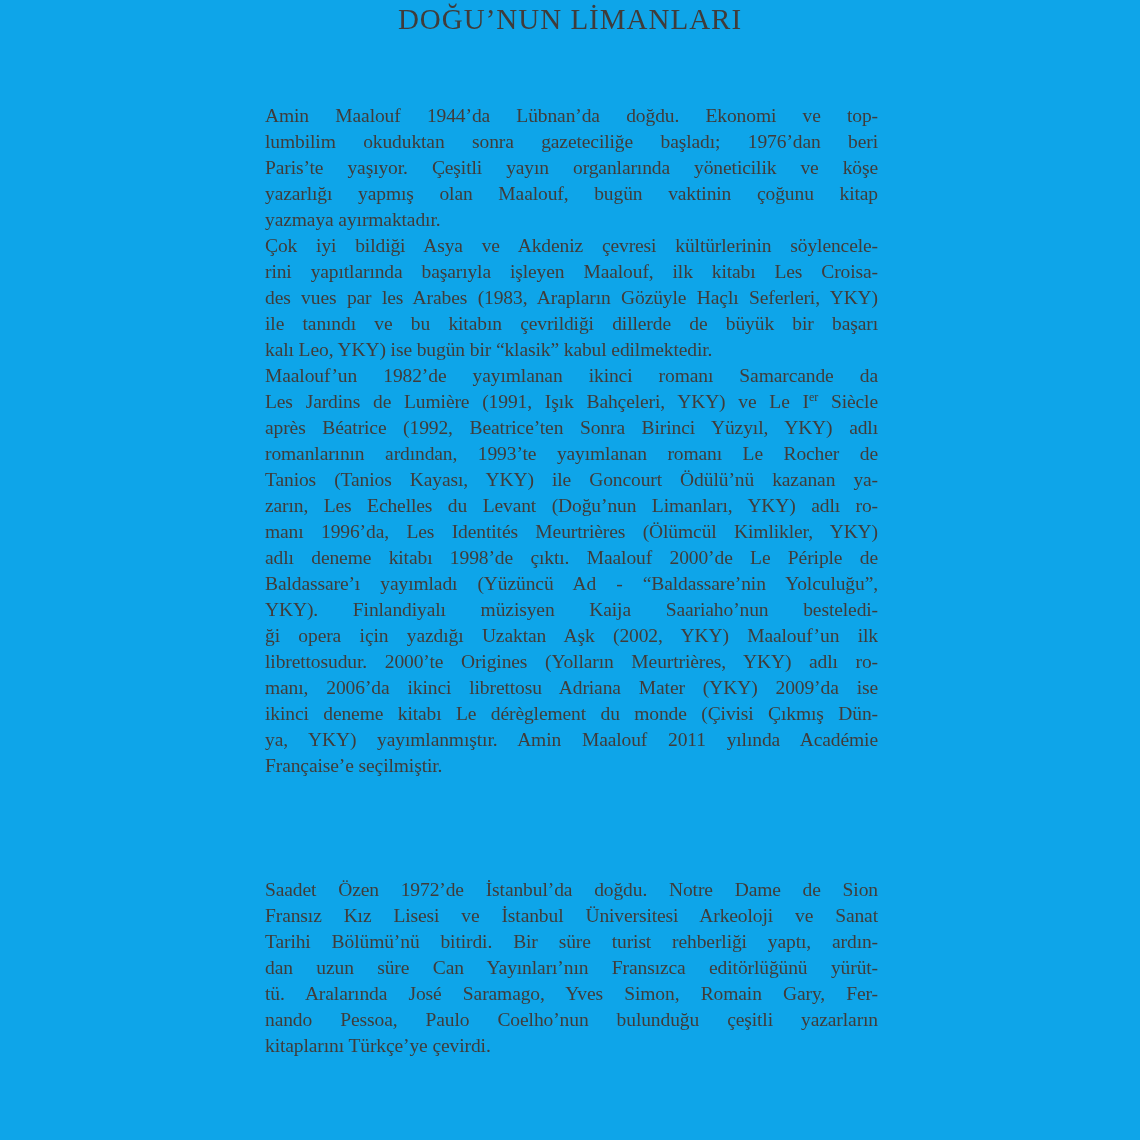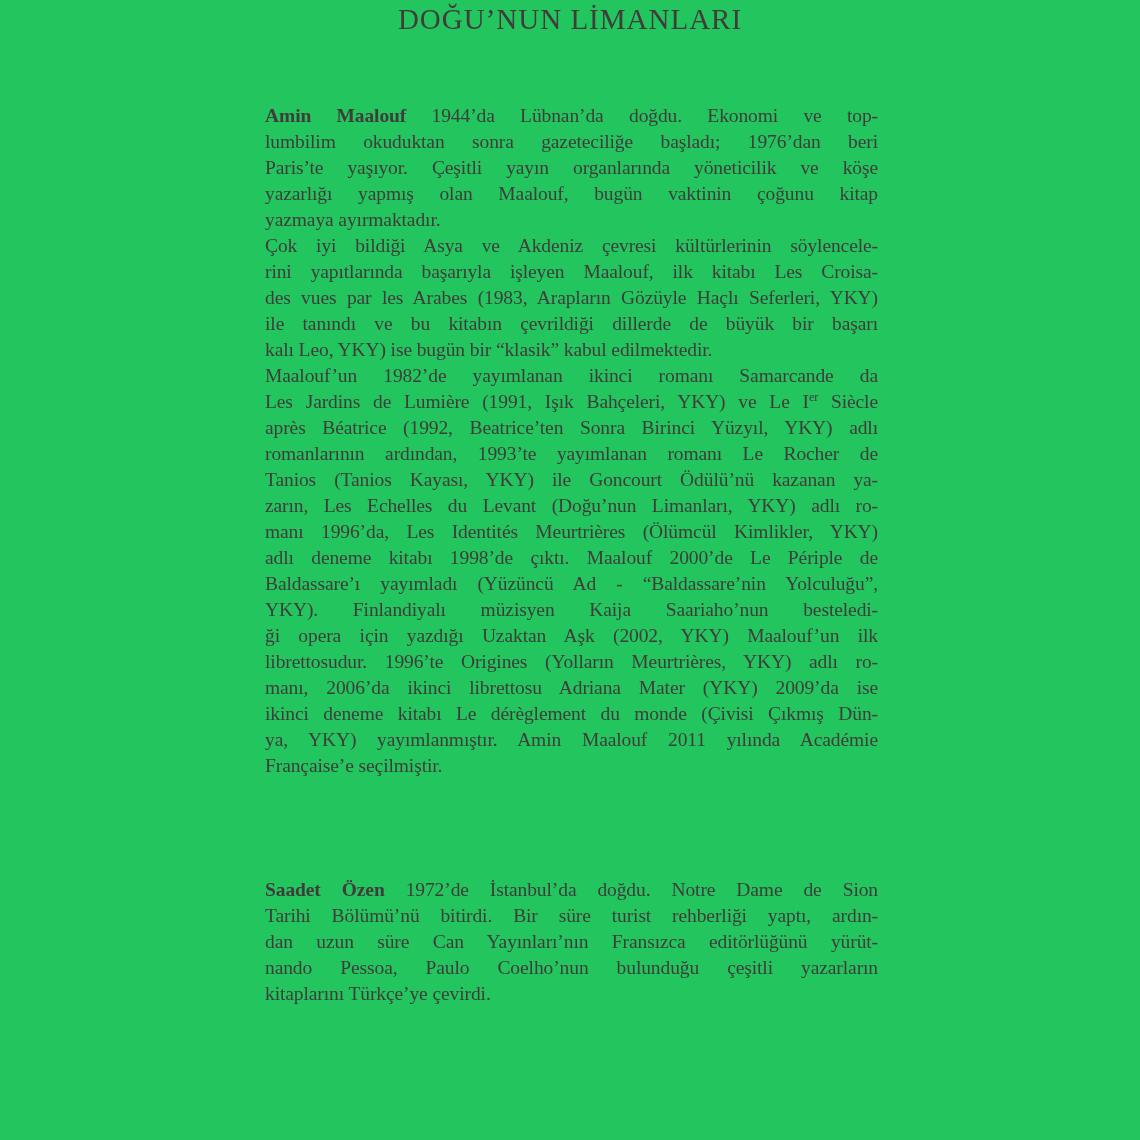--- a/index.html
+++ b/index.html
@@ -34,29 +34,29 @@
     font-size: 19.5px;
     line-height: 26px;
     letter-spacing: -0.1px;
     text-align: justify;
     text-align-last: justify;
     white-space: nowrap;
   }
   .line-last {
     text-align-last: left;
   }
-  .b { font-weight: bold; }
+  .b { font-weight: normal; }
   .i { }
   .sup { vertical-align: super; font-size: 0.62em; line-height: 0; }
   .section-gap { margin-top: 98px; }
 </style>
 </head>
 <body>
 
-<div class="page" style="background: #22c55e; color: rgb(64, 60, 58);">
+<div class="page" style="background: #0ea5e9; color: rgb(64, 60, 58);">
   <h1 class="book-title">DOĞU’NUN LİMANLARI</h1>
   <div class="text-column">
       <div class="section">
         <div class="paragraph">
           <div class="line"><span class="b">Amin Maalouf</span><span> 1944’da Lübnan’da doğdu. Ekonomi ve top-</span></div>
           <div class="line"><span>lumbilim okuduktan sonra gazeteciliğe başladı; 1976’dan beri</span></div>
           <div class="line"><span>Paris’te yaşıyor. Çeşitli yayın organlarında yöneticilik ve köşe</span></div>
           <div class="line"><span>yazarlığı yapmış olan Maalouf, bugün vaktinin çoğunu kitap</span></div>
           <div class="line line-last"><span>yazmaya ayırmaktadır.</span></div>
         </div>
@@ -72,30 +72,32 @@
           <div class="line"><span class="i">Les Jardins de Lumière</span><span> (1991, </span><span class="i">Işık Bahçeleri</span><span>, YKY) ve </span><span class="i">Le I</span><span class="i sup">er</span><span class="i"> Siècle</span></div>
           <div class="line"><span class="i">après Béatrice</span><span> (1992, </span><span class="i">Beatrice’ten Sonra Birinci Yüzyıl</span><span>, YKY) adlı</span></div>
           <div class="line"><span>romanlarının ardından, 1993’te yayımlanan romanı </span><span class="i">Le Rocher de</span></div>
           <div class="line"><span class="i">Tanios</span><span> (</span><span class="i">Tanios Kayası</span><span>, YKY) ile Goncourt Ödülü’nü kazanan ya-</span></div>
           <div class="line"><span>zarın, </span><span class="i">Les Echelles du Levant</span><span> (</span><span class="i">Doğu’nun Limanları</span><span>, YKY) adlı ro-</span></div>
           <div class="line"><span>manı 1996’da, </span><span class="i">Les Identités Meurtrières</span><span> (</span><span class="i">Ölümcül Kimlikler</span><span>, YKY)</span></div>
           <div class="line"><span>adlı deneme kitabı 1998’de çıktı. Maalouf 2000’de </span><span class="i">Le Périple de</span></div>
           <div class="line"><span class="i">Baldassare</span><span>’ı yayımladı (</span><span class="i">Yüzüncü Ad - “Baldassare’nin Yolculuğu”</span><span>,</span></div>
           <div class="line"><span>YKY). Finlandiyalı müzisyen Kaija Saariaho’nun besteledi-</span></div>
           <div class="line"><span>ği opera için yazdığı </span><span class="i">Uzaktan Aşk</span><span> (2002, YKY) Maalouf’un ilk</span></div>
-          <div class="line"><span>librettosudur. 1996’te </span><span class="i">Origines</span><span> (</span><span class="i">Yolların Meurtrières</span><span>, YKY) adlı ro-</span></div>
+          <div class="line"><span>librettosudur. 2000’te </span><span class="i">Origines</span><span> (</span><span class="i">Yolların Meurtrières</span><span>, YKY) adlı ro-</span></div>
           <div class="line"><span>manı, 2006’da ikinci librettosu </span><span class="i">Adriana Mater</span><span> (YKY) 2009’da ise</span></div>
           <div class="line"><span>ikinci deneme kitabı </span><span class="i">Le dérèglement du monde</span><span> (</span><span class="i">Çivisi Çıkmış Dün-</span></div>
           <div class="line"><span class="i">ya</span><span>, YKY) yayımlanmıştır. Amin Maalouf 2011 yılında Académie</span></div>
           <div class="line line-last"><span>Française’e seçilmiştir.</span></div>
         </div>
       </div>
       <div class="section section-gap">
         <div class="paragraph">
           <div class="line"><span class="b">Saadet Özen</span><span> 1972’de İstanbul’da doğdu. Notre Dame de Sion</span></div>
+          <div class="line"><span>Fransız Kız Lisesi ve İstanbul Üniversitesi Arkeoloji ve Sanat</span></div>
           <div class="line"><span>Tarihi Bölümü’nü bitirdi. Bir süre turist rehberliği yaptı, ardın-</span></div>
           <div class="line"><span>dan uzun süre Can Yayınları’nın Fransızca editörlüğünü yürüt-</span></div>
+          <div class="line"><span>tü. Aralarında José Saramago, Yves Simon, Romain Gary, Fer-</span></div>
           <div class="line"><span>nando Pessoa, Paulo Coelho’nun bulunduğu çeşitli yazarların</span></div>
           <div class="line line-last"><span>kitaplarını Türkçe’ye çevirdi.</span></div>
         </div>
       </div>
     </div>
 </div>
 
 </body></html>

